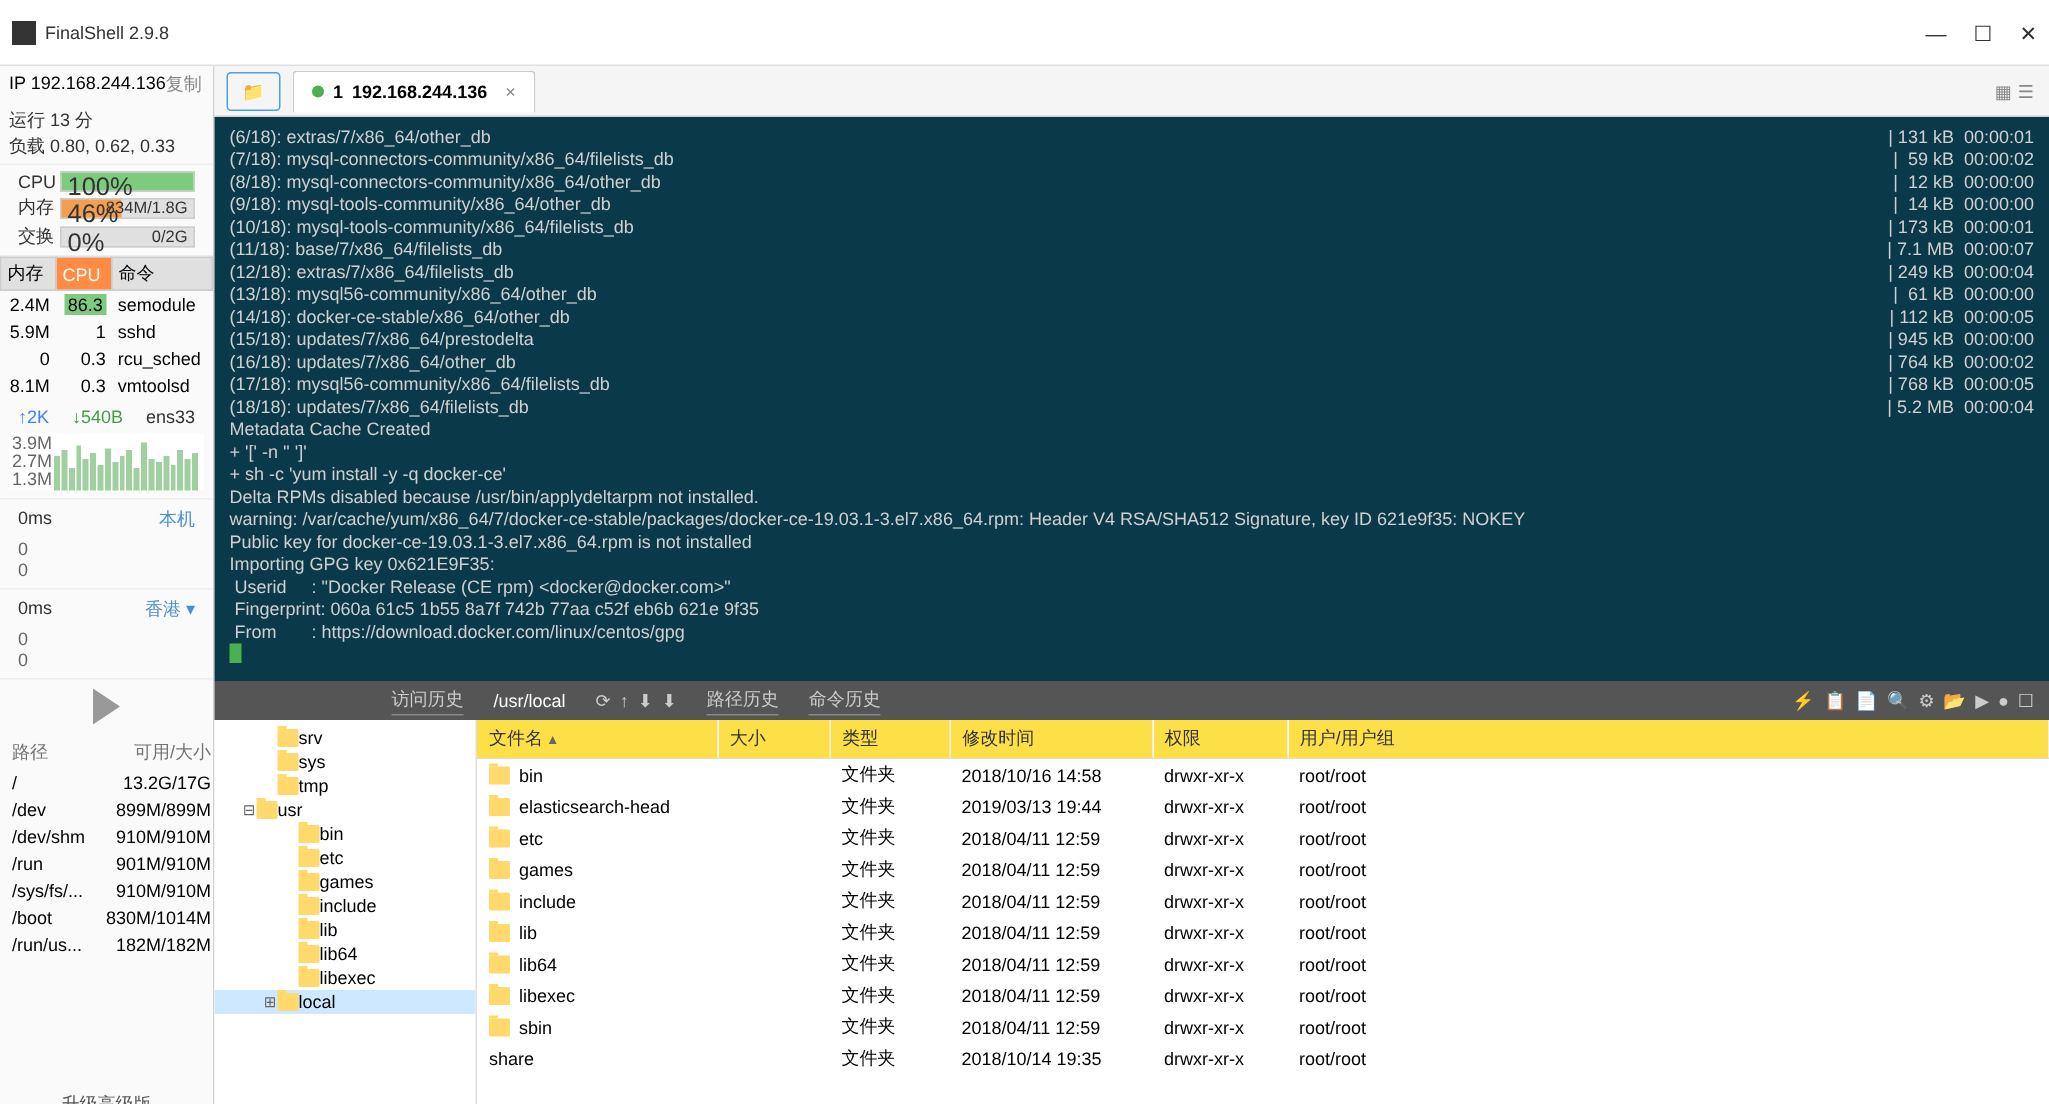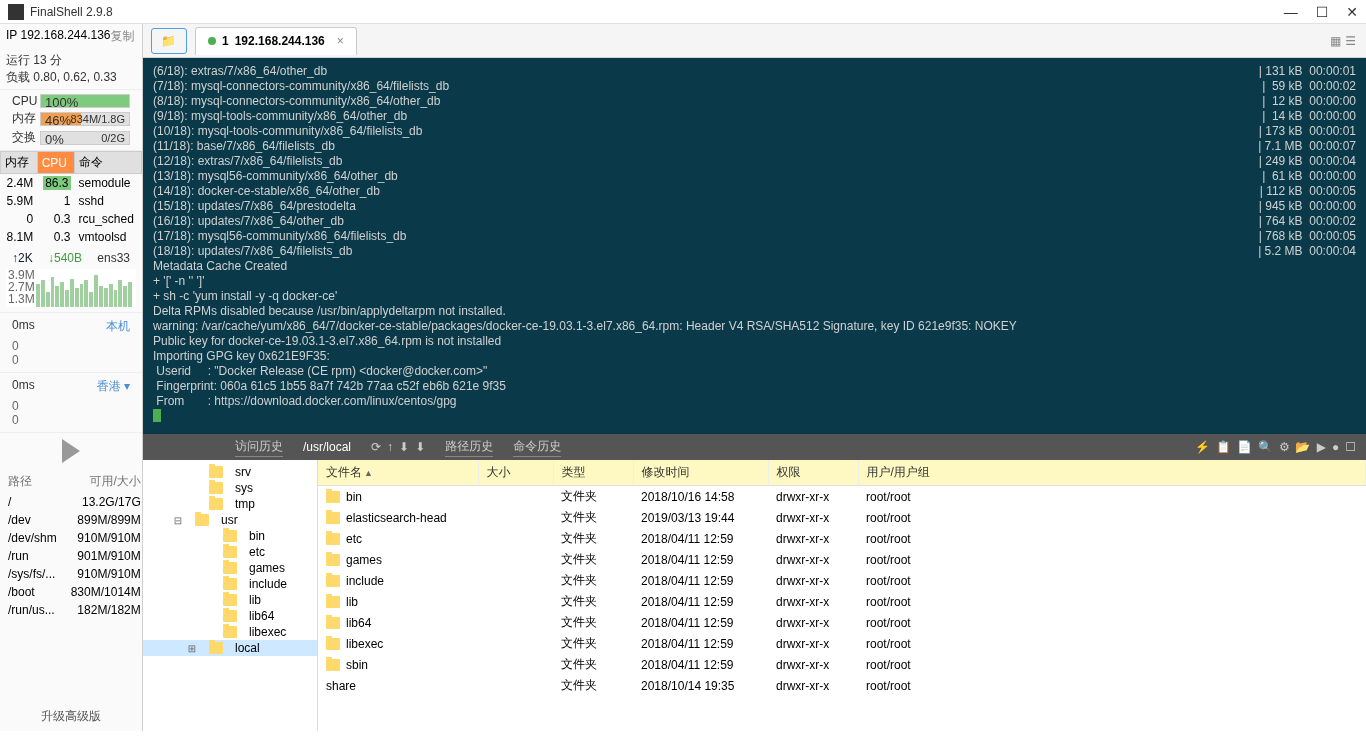--- a/index.html
+++ b/index.html
@@ -1,41 +1,41 @@
 <!DOCTYPE html>
 <html><head>
 <meta charset="utf-8">
 <style>
 *{box-sizing:border-box;margin:0;padding:0;font-family:"Microsoft YaHei",Arial,sans-serif;font-size:12px}
 body{background:#fff;overflow:hidden}
-.titlebar{height:24px;display:flex;align-items:center;padding:0 8px;background:#fff;border-bottom:1px solid #e0e0e0}
+.titlebar{height:44px;display:flex;align-items:center;padding:0 8px;background:#fff;border-bottom:1px solid #e0e0e0}
 .titlebar .icon{width:16px;height:16px;background:#333;margin-right:6px}
 .titlebar .title{flex:1;color:#333}
 .win-controls{display:flex;gap:18px;color:#333}
 .win-controls span{cursor:pointer;font-size:14px}
 .main{display:flex;height:707px}
 .sidebar{width:143px;border-right:1px solid #d0d0d0;display:flex;flex-direction:column;background:#fafafa}
 .side-block{padding:3px 6px;border-bottom:1px solid #eee;font-size:11px;color:#333}
 .ip-row{display:flex;justify-content:flex-start;padding:4px 6px}
 .ip-row .copy{color:#888}
 .stat-row{display:flex;align-items:center;padding:1px 6px}
 .stat-label{width:28px;color:#333}
 .stat-bar{flex:1;height:14px;background:#e0e0e0;position:relative;border:1px solid #ccc}
 .stat-fill{height:100%;background:#7eca7e}
 .stat-fill.orange{background:#f0a050}
-.stat-txt{position:absolute;left:4px;top:0;font-size:13px;color:#333}
+.stat-txt{position:absolute;left:4px;top:0;font-size:17px;color:#333}
 .stat-right{position:absolute;right:4px;top:0;font-size:11px;color:#333}
 .proc-table{width:100%;border-collapse:collapse;font-size:11px}
 .proc-table th{background:#e0e0e0;padding:2px 4px;text-align:left;font-weight:normal;border:1px solid #ccc}
 .proc-table th.active{background:#ff8c42;color:#fff}
 .proc-table td{padding:2px 4px;text-align:right}
 .proc-table td.cmd{text-align:left}
 .proc-table td .hl{background:#7eca7e;padding:0 2px}
 .net-row{display:flex;justify-content:space-between;padding:2px 6px;font-size:11px}
-.net-up{color:#0f172a}
+.net-up{color:#3b82f6}
 .net-dn{color:#40a040}
 .chart{height:38px;background:#fff;position:relative;margin:2px 0}
 .chart-bars{position:absolute;bottom:0;left:30px;right:4px;height:100%;display:flex;align-items:flex-end;gap:1px}
 .chart-bars span{flex:1;background:#a0d0a0}
 .chart-labels{position:absolute;left:2px;top:0;font-size:10px;color:#666;line-height:12px}
 .disk-table{width:100%;font-size:11px}
 .disk-table th{text-align:left;padding:2px 6px;color:#737373;font-weight:normal}
 .disk-table td{padding:1px 6px}
 .disk-table td:last-child{text-align:right}
 .play{display:flex;justify-content:center;padding:6px}
@@ -54,29 +54,29 @@
 .term-right{color:#d0d0d0}
 .cursor{display:inline-block;width:8px;height:13px;background:#4caf50}
 .filebar{height:26px;background:#555;color:#ccc;display:flex;align-items:center;padding:0 10px;gap:20px;font-size:12px}
 .filebar .grp{display:flex;gap:8px;align-items:center}
 .filebar .lbl{border-bottom:1px solid #888;padding-bottom:1px}
 .filebar .path{color:#fff}
 .filebar .icons{display:flex;gap:6px}
 .filebar .bolt{color:#7eca3e}
 .bottom{flex:1;display:flex;background:#fff;overflow:hidden}
 .tree{width:175px;border-right:1px solid #ddd;overflow-y:auto;padding:4px 0}
-.tree-item{display:flex;align-items:center;padding:1px 4px;gap:12px;cursor:pointer}
+.tree-item{display:flex;align-items:center;padding:1px 4px;gap:0;cursor:pointer}
 .tree-item.sel{background:#cde8ff}
 .tree-indent{display:inline-block}
 .tree-exp{width:10px;text-align:center;color:#666;font-size:10px}
 .tree-folder{width:14px;height:12px;background:#ffd96b;border-radius:1px;position:relative}
 .tree-folder::before{content:"";position:absolute;top:-2px;left:0;width:6px;height:2px;background:#ffd96b}
 .filelist{flex:1;overflow:auto}
 .fl-table{width:100%;border-collapse:collapse;font-size:12px}
-.fl-table th{text-align:left;padding:4px 8px;border-bottom:1px solid #ddd;border-right:1px solid #eee;font-weight:normal;color:#333;background:#fef9c3;position:sticky;top:0}
+.fl-table th{text-align:left;padding:4px 8px;border-bottom:1px solid #ddd;border-right:1px solid #eee;font-weight:normal;color:#333;background:#fde047;position:sticky;top:0}
 .fl-table th .sort{font-size:9px;color:#666;margin-left:2px}
 .fl-table td{padding:2px 8px}
 .fl-folder{width:14px;height:12px;background:#ffd96b;display:inline-block;vertical-align:middle;margin-right:6px;border-radius:1px;position:relative}
 .fl-folder::before{content:"";position:absolute;top:-2px;left:0;width:6px;height:2px;background:#ffd96b}
 .link{color:#4a90d0}
 .hk{color:#4a90d0}
 </style>
 </head>
 <body>
 
@@ -267,21 +267,21 @@
       </div>
       <div class="view-icons">
         <span>▦</span>
         <span>☰</span>
       </div>
     </div>
 
     <div class="terminal" id="term"><div class="term-line"><span class="term-left">(6/18): extras/7/x86_64/other_db</span><span class="term-right">| 131 kB  00:00:01</span></div><div class="term-line"><span class="term-left">(7/18): mysql-connectors-community/x86_64/filelists_db</span><span class="term-right">|  59 kB  00:00:02</span></div><div class="term-line"><span class="term-left">(8/18): mysql-connectors-community/x86_64/other_db</span><span class="term-right">|  12 kB  00:00:00</span></div><div class="term-line"><span class="term-left">(9/18): mysql-tools-community/x86_64/other_db</span><span class="term-right">|  14 kB  00:00:00</span></div><div class="term-line"><span class="term-left">(10/18): mysql-tools-community/x86_64/filelists_db</span><span class="term-right">| 173 kB  00:00:01</span></div><div class="term-line"><span class="term-left">(11/18): base/7/x86_64/filelists_db</span><span class="term-right">| 7.1 MB  00:00:07</span></div><div class="term-line"><span class="term-left">(12/18): extras/7/x86_64/filelists_db</span><span class="term-right">| 249 kB  00:00:04</span></div><div class="term-line"><span class="term-left">(13/18): mysql56-community/x86_64/other_db</span><span class="term-right">|  61 kB  00:00:00</span></div><div class="term-line"><span class="term-left">(14/18): docker-ce-stable/x86_64/other_db</span><span class="term-right">| 112 kB  00:00:05</span></div><div class="term-line"><span class="term-left">(15/18): updates/7/x86_64/prestodelta</span><span class="term-right">| 945 kB  00:00:00</span></div><div class="term-line"><span class="term-left">(16/18): updates/7/x86_64/other_db</span><span class="term-right">| 764 kB  00:00:02</span></div><div class="term-line"><span class="term-left">(17/18): mysql56-community/x86_64/filelists_db</span><span class="term-right">| 768 kB  00:00:05</span></div><div class="term-line"><span class="term-left">(18/18): updates/7/x86_64/filelists_db</span><span class="term-right">| 5.2 MB  00:00:04</span></div><div>Metadata Cache Created</div><div>+ '[' -n '' ']'</div><div>+ sh -c 'yum install -y -q docker-ce'</div><div>Delta RPMs disabled because /usr/bin/applydeltarpm not installed.</div><div>warning: /var/cache/yum/x86_64/7/docker-ce-stable/packages/docker-ce-19.03.1-3.el7.x86_64.rpm: Header V4 RSA/SHA512 Signature, key ID 621e9f35: NOKEY</div><div>Public key for docker-ce-19.03.1-3.el7.x86_64.rpm is not installed</div><div>Importing GPG key 0x621E9F35:</div><div> Userid     : "Docker Release (CE rpm) &lt;docker@docker.com&gt;"</div><div> Fingerprint: 060a 61c5 1b55 8a7f 742b 77aa c52f eb6b 621e 9f35</div><div> From       : https://download.docker.com/linux/centos/gpg</div><span class="cursor"></span></div>
 
     <div class="filebar">
-      <div class="grp" style="margin-left:82px">
+      <div class="grp" style="margin-left:108px">
         <span class="lbl">访问历史</span>
       </div>
       <span class="path">/usr/local</span>
       <div class="icons">
         <span>⟳</span>
         <span>↑</span>
         <span>⬇</span>
         <span>⬇</span>
       </div>
       <span class="lbl">路径历史</span>

